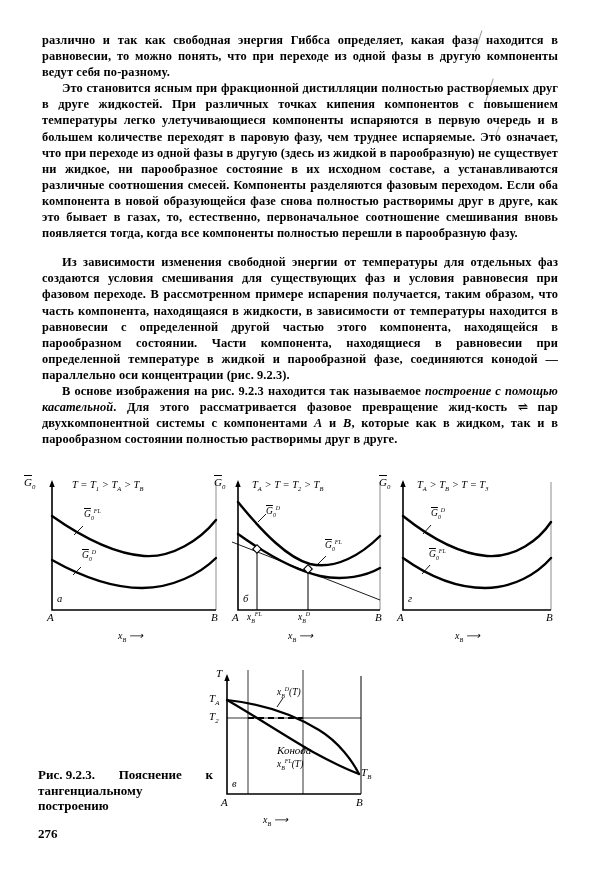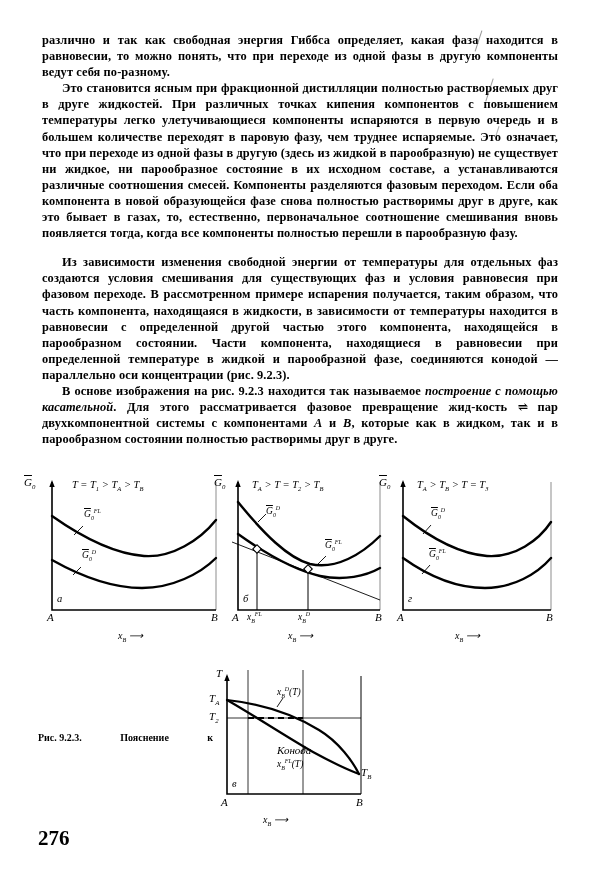--- a/index.html
+++ b/index.html
@@ -116,35 +116,35 @@
     margin-top: 19px;
   }
   sup.sm { font-size: 0.62em; font-style: italic; vertical-align: super; }
   sub.sm { font-size: 0.62em; font-style: italic; vertical-align: sub; }
   .ovl { text-decoration: overline; }
 
   
   .caption {
     position: absolute;
     left: 38px;
-    top: 730px;
+    top: 767px;
     width: 175px;
-    font-size: 10px;
+    font-size: 13px;
     font-weight: bold;
     line-height: 15.5px;
   }
   .caption .ficlabel { font-weight: bold; }
   .cap-line1 { display: flex; justify-content: space-between; }
 
   
   .pageno {
     position: absolute;
     left: 38px;
     top: 826px;
-    font-size: 21px;
+    font-size: 13px;
     font-weight: bold;
   }
 
   
   .scanmark { position: absolute; background: #3a3a3a; }
 </style>
 </head>
 <body>
 
 <div class="page">
@@ -323,20 +323,21 @@
     </div>
 
   </div>
 
   <div class="caption">
     <div class="cap-line1">
       <span class="ficlabel">Рис. 9.2.3.</span>
       <span>Пояснение</span>
       <span>к</span>
     </div>
+    <div>тангенциальному построению</div>
   </div>
 
   <div class="pageno">276</div>
 
   <div class="scanmark" style="left:478px; top:30px; width:1px; height:22px; transform:rotate(18deg); opacity:.55;"></div>
   <div class="scanmark" style="left:489px; top:78px; width:1px; height:24px; transform:rotate(18deg); opacity:.5;"></div>
   <div class="scanmark" style="left:497px; top:126px; width:1px; height:10px; transform:rotate(18deg); opacity:.4;"></div>
 
 </div>
 

